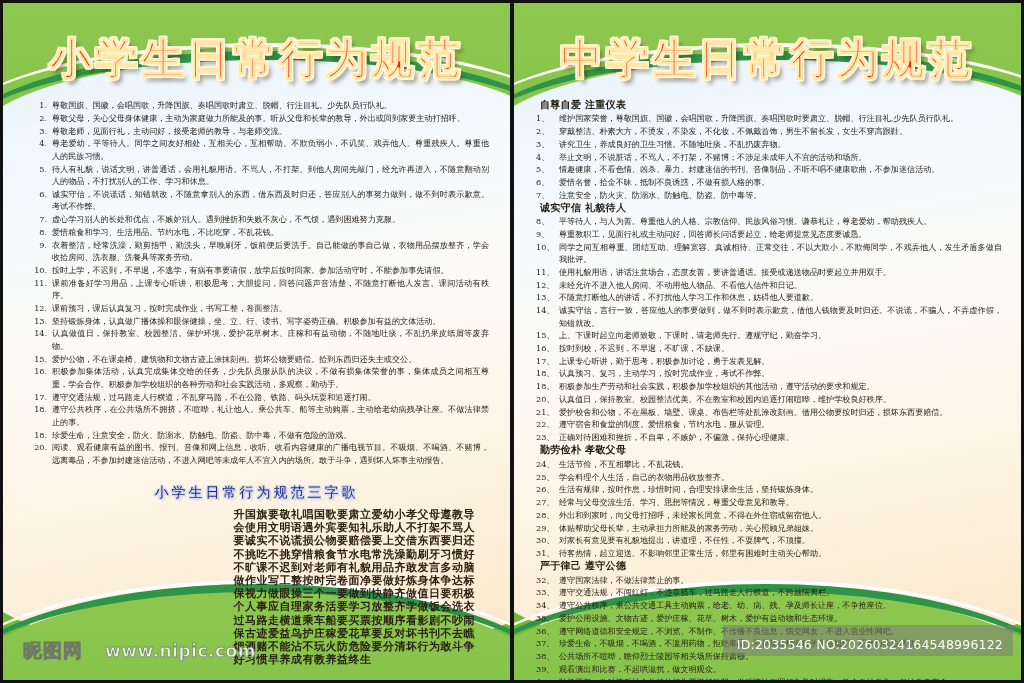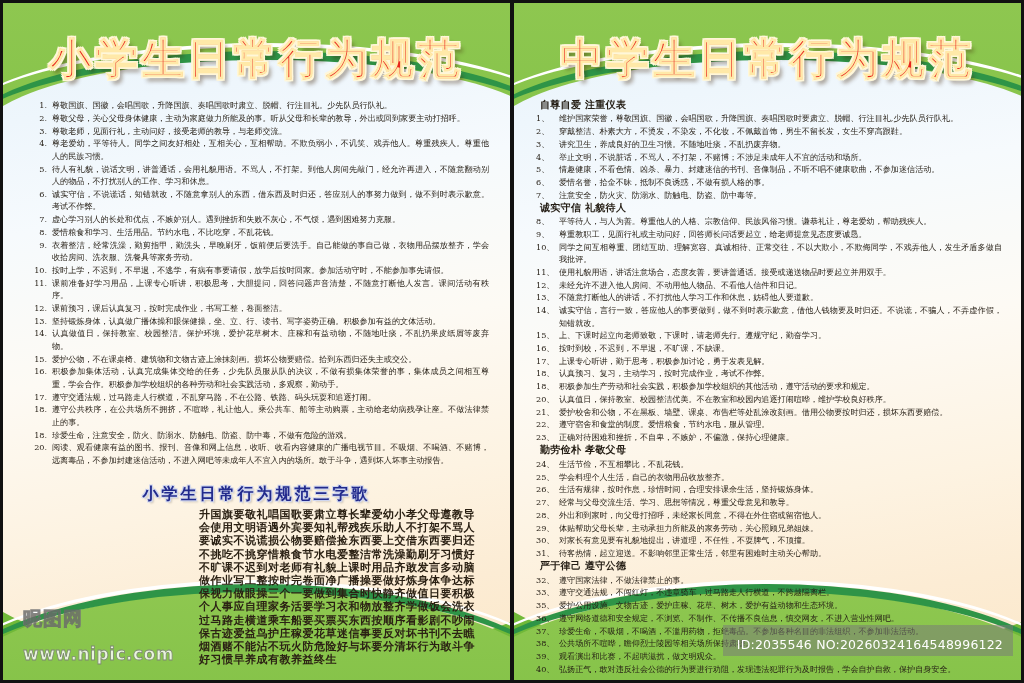--- a/index.html
+++ b/index.html
@@ -154,22 +154,22 @@
     letter-spacing: .3px;
   }
 
   
   .song-title {
     position: absolute;
     z-index: 9;
     left: 0; top: 481px; width: 100%;
     text-align: center;
     font-family: "DejaVu Serif", "Liberation Serif", serif;
-    font-weight: 700;
-    font-size: 16px;
+    font-weight: 400;
+    font-size: 14px;
     letter-spacing: 3px;
     color: #222a8c;
     text-shadow: 1px 1px 0 #cfd6ef, -1px -1px 0 #cfd6ef,
                  1px -1px 0 #cfd6ef, -1px 1px 0 #cfd6ef,
                  2px 2px 2px rgba(0,0,0,.18);
     white-space: nowrap;
   }
   .song-grid {
     position: absolute;
     z-index: 8;
@@ -183,23 +183,22 @@
     line-height: 13.2px;
   }
   .song-col { display: flex; flex-direction: column; }
   .song-cell { white-space: nowrap; letter-spacing: .5px; }
 
   
   .wm-nipic {
     position: absolute;
     z-index: 20;
     left: 20px; bottom: 16px;
-    display: flex; align-items: baseline; gap: 12px;
+    display: flex; align-items: baseline; gap: 22px;
     opacity: .82;
-    flex-direction: column;
   }
   .wm-nipic .wm-cn {
     font-family: "DejaVu Serif", "Liberation Serif", serif;
     font-weight: 700; font-size: 19px;
     color: #ffffff;
     -webkit-text-stroke: 1px #6a6a6a;
     letter-spacing: 1px;
   }
   .wm-nipic .wm-url {
     font-family: "DejaVu Sans", "Liberation Sans", sans-serif;
@@ -369,34 +368,20 @@
           <div class="song-cell">有礼貌</div>
           <div class="song-cell">卷面净</div>
           <div class="song-cell">要做到</div>
           <div class="song-cell">要学习</div>
           <div class="song-cell">要买票</div>
           <div class="song-cell">爱花草</div>
           <div class="song-cell">防危险</div>
           <div class="song-cell">益终生</div>
         </div>
         <div class="song-col">
-          <div class="song-cell">尊长辈</div>
-          <div class="song-cell">帮残疾</div>
-          <div class="song-cell">捡东西</div>
-          <div class="song-cell">爱整洁</div>
-          <div class="song-cell">上课时</div>
-          <div class="song-cell">广播操</div>
-          <div class="song-cell">集合时</div>
-          <div class="song-cell">衣和物</div>
-          <div class="song-cell">买东西</div>
-          <div class="song-cell">迷信事</div>
-          <div class="song-cell">好与坏</div>
-          <div class="song-cell">&nbsp;</div>
-        </div>
-        <div class="song-col">
           <div class="song-cell">爱幼小</div>
           <div class="song-cell">乐助人</div>
           <div class="song-cell">要上交</div>
           <div class="song-cell">常洗澡</div>
           <div class="song-cell">用品齐</div>
           <div class="song-cell">要做好</div>
           <div class="song-cell">快静齐</div>
           <div class="song-cell">放整齐</div>
           <div class="song-cell">按顺序</div>
           <div class="song-cell">要反对</div>
@@ -582,20 +567,24 @@
         <div class="section-head">严于律己 遵守公德</div>
         <div class="rule-row">
           <span class="rule-num">32、</span>
           <span class="rule-txt">遵守国家法律，不做法律禁止的事。</span>
         </div>
         <div class="rule-row">
           <span class="rule-num">33、</span>
           <span class="rule-txt">遵守交通法规，不闯红灯，不违章骑车，过马路走人行横道，不跨越隔离栏。</span>
         </div>
         <div class="rule-row">
+          <span class="rule-num">34、</span>
+          <span class="rule-txt">遵守公共秩序，乘公共交通工具主动购票，给老、幼、病、残、孕及师长让座，不争抢座位。</span>
+        </div>
+        <div class="rule-row">
           <span class="rule-num">35、</span>
           <span class="rule-txt">爱护公用设施、文物古迹，爱护庄稼、花草、树木，爱护有益动物和生态环境。</span>
         </div>
         <div class="rule-row">
           <span class="rule-num">36、</span>
           <span class="rule-txt">遵守网络道德和安全规定，不浏览、不制作、不传播不良信息，慎交网友，不进入营业性网吧。</span>
         </div>
         <div class="rule-row">
           <span class="rule-num">37、</span>
           <span class="rule-txt">珍爱生命，不吸烟，不喝酒，不滥用药物，拒绝毒品。不参加各种名目的非法组织，不参加非法活动。</span>

